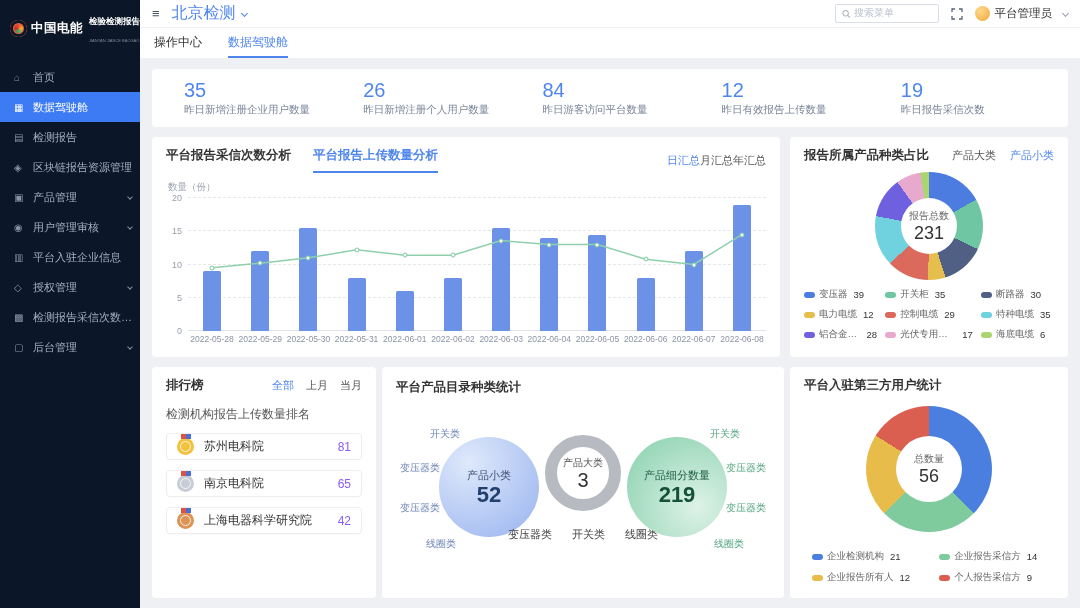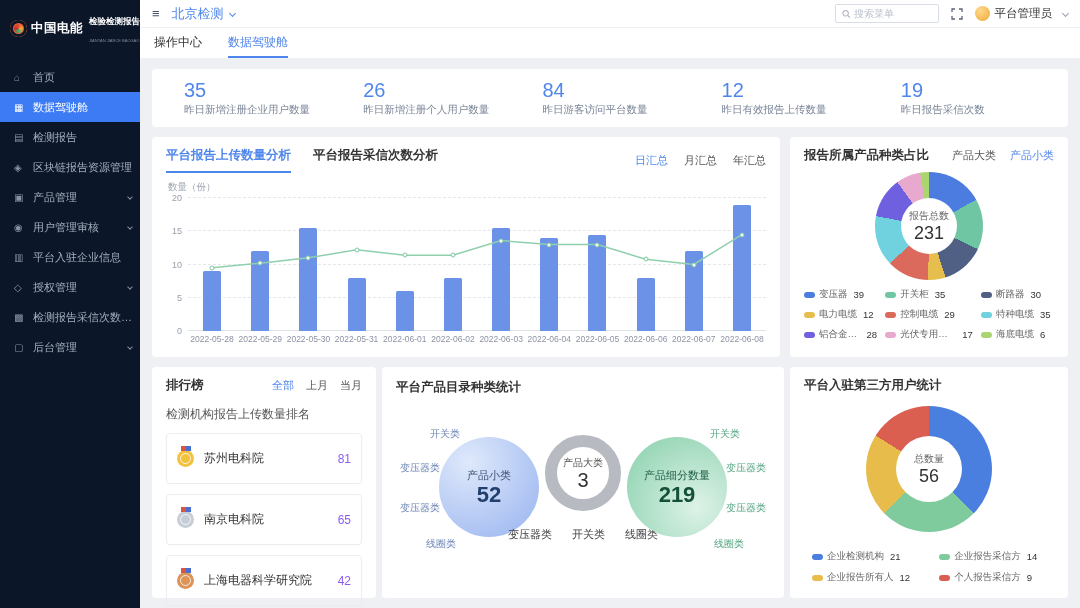--- a/index.html
+++ b/index.html
@@ -18,24 +18,24 @@
   .menu-item .mi-icon{width:12px;font-size:10px;margin-right:7px;color:#8892a2;flex:none}
   .menu-item .mi-label{overflow:hidden;text-overflow:ellipsis;flex:1}
   .menu-item.active{background:#3d7bf5;color:#fff}
   .menu-item.active .mi-icon{color:#fff}
   .chev{display:inline-block;width:5px;height:5px;border-right:1.2px solid currentColor;border-bottom:1.2px solid currentColor;transform:rotate(45deg);margin-left:6px;vertical-align:2px}
   .chev.sm{width:4px;height:4px;opacity:.8}
   
   .main{flex:1;display:flex;flex-direction:column;min-width:0}
   .topbar{height:28px;background:#fff;display:flex;align-items:center;padding:0 12px;border-bottom:1px solid #f0f1f4}
   .collapse-icon{font-size:13px;color:#4a5468;cursor:pointer;margin-right:12px}
-  .region{color:#4f86ec;font-size:13px;cursor:pointer;display:flex;align-items:center}
+  .region{color:#4f86ec;font-size:16px;cursor:pointer;display:flex;align-items:center}
   .topbar-right{margin-left:auto;display:flex;align-items:center;gap:12px}
   .search{display:flex;align-items:center;border:1px solid #d9dee6;border-radius:2px;height:19px;width:104px;padding:0 6px;gap:4px}
-  .search input{border:none;outline:none;width:100%;font-size:10px;color:#333;font-family:Liberation Serif, serif}
+  .search input{border:none;outline:none;width:100%;font-size:10px;color:#333;font-family:Liberation Mono, monospace}
   .search input::placeholder{color:#b9c0cc}
   .user-wrap{display:flex;align-items:center;gap:5px;cursor:pointer}
   .avatar{width:15px;height:15px;border-radius:50%;background:radial-gradient(circle at 35% 30%,#ffd98a,#f0a73a);flex:none}
   .user{font-size:11.5px;color:#333}
   .user-wrap .chev{color:#98a0ad}
   .page-tabs{height:31px;background:#fff;display:flex;align-items:stretch;padding:0 14px;gap:26px;border-bottom:1px solid #f0f1f4}
   .page-tabs .tab{font-size:12px;color:#333;display:flex;align-items:center;border-bottom:2px solid transparent;cursor:pointer}
   .page-tabs .tab.active{color:#4f86ec;border-bottom-color:#4f86ec}
   .content{flex:1;padding:10px 12px;display:flex;flex-direction:column;gap:10px;min-height:0}
   .card{background:#fff;border-radius:4px;padding:10px 14px}
@@ -44,21 +44,21 @@
   .stat{flex:1;padding-left:22px}
   .stat-num{color:#4f86ec;font-size:20px;line-height:22px}
   .stat-label{color:#7b8698;font-size:10.5px;margin-top:2px;white-space:nowrap}
   
   .charts-row{display:flex;gap:10px;height:220px;flex:none}
   .chart-card{flex:1;display:flex;flex-direction:column;min-width:0}
   .card-head{display:flex;align-items:center;justify-content:space-between}
   .chart-tabs{display:flex;gap:22px}
   .chart-tabs .tab{font-size:12.5px;font-weight:bold;color:#333;padding-bottom:7px;border-bottom:2px solid transparent;cursor:pointer;white-space:nowrap}
   .chart-tabs .tab.active{color:#4f86ec;border-bottom-color:#4f86ec}
-  .period-tabs{display:flex;gap:16px}
+  .period-tabs{display:flex;}
   .period-tabs .tab{font-size:11px;color:#555;cursor:pointer}
   .period-tabs .tab.active{color:#4f86ec}
   .axis-title{font-size:9.5px;color:#98a0ad;margin:8px 0 4px 2px}
   .plot-wrap{display:flex;flex:1;min-height:0}
   .y-labels{width:22px;position:relative;flex:none}
   .ylab{position:absolute;right:6px;transform:translateY(50%);font-size:9px;color:#98a0ad}
   .plot{flex:1;position:relative}
   .gridline{position:absolute;left:0;right:0;border-top:1px dashed #e4e8ee}
   .gridline.zero{border-top:1px solid #dfe3ea}
   .bars{position:absolute;inset:0;display:flex}
@@ -88,21 +88,21 @@
   .pill{width:11px;height:6px;border-radius:3px;flex:none}
   .lg-name{color:#666;white-space:nowrap;overflow:hidden;text-overflow:ellipsis}
   .lg-val{color:#333;margin-left:2px;flex:none}
   
   .bottom-row{display:flex;gap:6px;flex:1;min-height:0}
   .rank-card{width:224px;flex:none}
   .rank-tabs{display:flex;gap:12px}
   .rank-tabs .tab{font-size:11px;color:#555;cursor:pointer}
   .rank-tabs .tab.active{color:#4f86ec}
   .rank-sub{font-size:12px;color:#555;margin:12px 0 2px}
-  .rank-item{display:flex;align-items:center;border:1px solid #ededf0;border-radius:4px;padding:16px 10px;margin-top:10px;cursor:pointer;box-shadow:0 1px 2px rgba(0,0,0,.02)}
+  .rank-item{display:flex;align-items:center;border:1px solid #ededf0;border-radius:4px;padding:4px 10px;margin-top:10px;cursor:pointer;box-shadow:0 1px 2px rgba(0,0,0,.02)}
   .medal{width:17px;height:17px;border-radius:50%;margin-right:10px;flex:none;position:relative}
   .medal::after{content:"";position:absolute;inset:3px;border-radius:50%;border:1.5px solid rgba(255,255,255,.8)}
   .medal::before{content:"";position:absolute;top:-4px;left:3.5px;width:10px;height:5px;background:linear-gradient(90deg,#d95445 50%,#4a6fd0 50%)}
   .medal.gold{background:#f2c23e}
   .medal.silver{background:#c7cdd6}
   .medal.bronze{background:#dc9457}
   .rank-name{font-size:12px;color:#333;flex:1;white-space:nowrap;overflow:hidden;text-overflow:ellipsis}
   .rank-val{font-size:12px;color:#8b5cf6}
   
   .catalog-card{flex:1;min-width:0;position:relative}
@@ -243,22 +243,22 @@
         <div class="stat">
           <div class="stat-num">19</div>
           <div class="stat-label">昨日报告采信次数</div>
         </div>
       </section>
 
     <div class="charts-row">
       <section class="card chart-card">
         <div class="card-head">
           <div class="chart-tabs" id="chart-tabs">
+              <span class="tab">平台报告采信次数分析</span>
               <span class="tab active">平台报告上传数量分析</span>
-              <span class="tab">平台报告采信次数分析</span>
             </div>
           <div class="period-tabs" id="period-tabs">
               <span class="tab active">日汇总</span>
               <span class="tab">月汇总</span>
               <span class="tab">年汇总</span>
             </div>
         </div>
         <div class="axis-title">数量（份）</div>
         <div class="plot-wrap">
           <div class="y-labels" id="y-labels">

